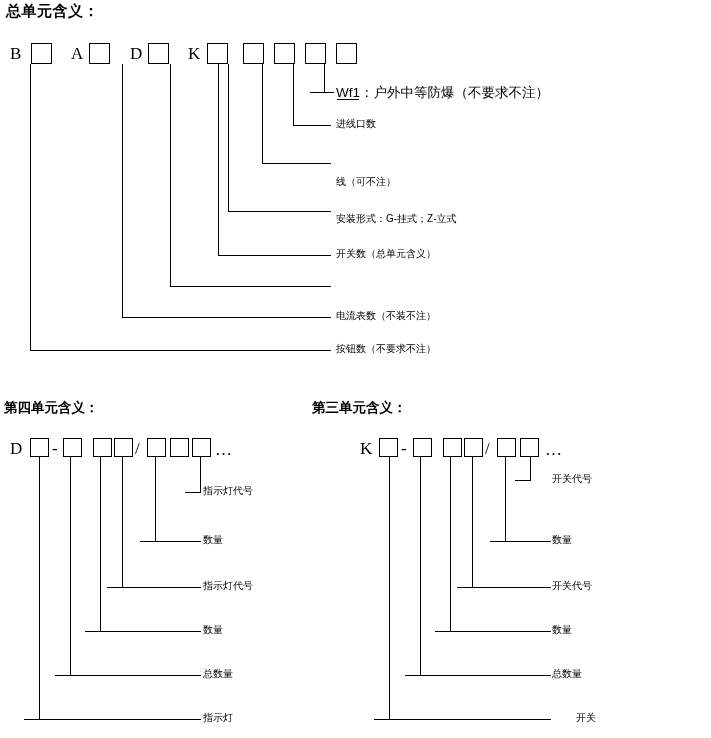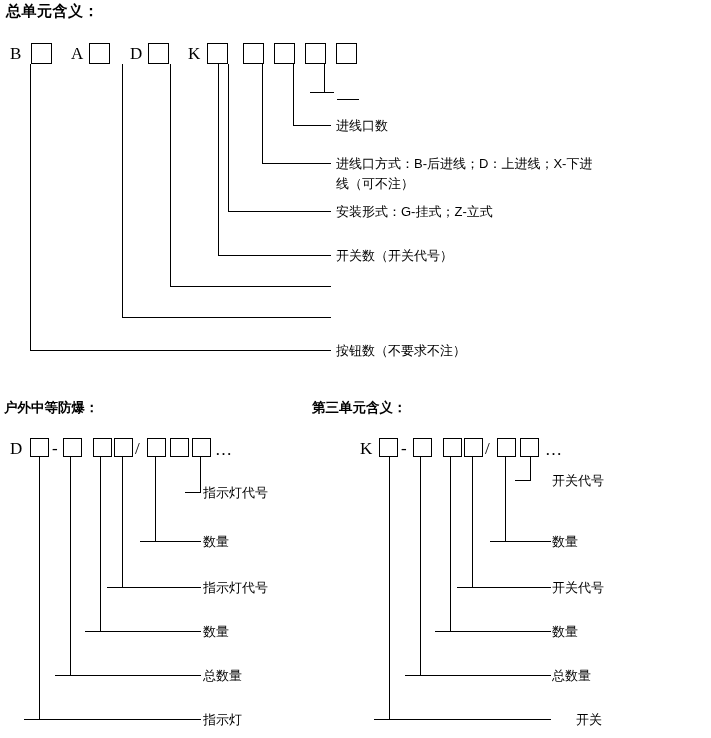--- a/index.html
+++ b/index.html
@@ -58,21 +58,21 @@
     background: #000000;
   }
   .leader-v {
     width: 1px;
   }
   .leader-h {
     height: 1px;
   }
   .label {
     position: absolute;
-    font-size: 13px;
+    font-size: 10px;
     white-space: nowrap;
     line-height: 1.45;
   }
   .dots {
     position: absolute;
     font-size: 17px;
     font-family: "Liberation Serif", serif;
     letter-spacing: 1px;
   }
   .wf-label {
@@ -102,50 +102,51 @@
   <div class="code-box" style="left:89px; top:43px; width:21px; height:21px;"></div>
   <div class="code-box" style="left:148px; top:43px; width:21px; height:21px;"></div>
   <div class="code-box" style="left:207px; top:43px; width:21px; height:21px;"></div>
   <div class="code-box" style="left:243px; top:43px; width:21px; height:21px;"></div>
   <div class="code-box" style="left:274px; top:43px; width:21px; height:21px;"></div>
   <div class="code-box" style="left:305px; top:43px; width:21px; height:21px;"></div>
   <div class="code-box" style="left:336px; top:43px; width:21px; height:21px;"></div>
 
   <div class="leader leader-v" style="left:324px; top:64px; height:28px;"></div>
   <div class="leader leader-h" style="left:310px; top:92px; width:24px;"></div>
+  <div class="wf-label" style="left:336px; top:84px;">Wf1：户外中等防爆（不要求不注）</div>
   <div class="wf-underline" style="left:337px; top:99px; width:22px;"></div>
 
   <div class="leader leader-v" style="left:293px; top:64px; height:61px;"></div>
   <div class="leader leader-h" style="left:293px; top:125px; width:38px;"></div>
   <div class="label" style="left:336px; top:117px;">进线口数</div>
 
   <div class="leader leader-v" style="left:262px; top:64px; height:99px;"></div>
   <div class="leader leader-h" style="left:262px; top:163px; width:69px;"></div>
-  <div class="label" style="left:336px; top:155px;">进线口方式：B-后进线；D：上进线；X-下进</div>
   <div class="label" style="left:336px; top:175px;">线（可不注）</div>
 
   <div class="leader leader-v" style="left:228px; top:64px; height:147px;"></div>
   <div class="leader leader-h" style="left:228px; top:211px; width:103px;"></div>
-  <div class="label" style="left:336px; top:203px;">安装形式：G-挂式；Z-立式</div>
+  <div class="label" style="left:336px; top:212px;">安装形式：G-挂式；Z-立式</div>
 
   <div class="leader leader-v" style="left:218px; top:64px; height:191px;"></div>
   <div class="leader leader-h" style="left:218px; top:255px; width:113px;"></div>
-  <div class="label" style="left:336px; top:247px;">开关数（开关代号）</div>
+  <div class="label" style="left:336px; top:247px;">开关数（总单元含义）</div>
 
   <div class="leader leader-v" style="left:170px; top:64px; height:222px;"></div>
   <div class="leader leader-h" style="left:170px; top:286px; width:161px;"></div>
 
   <div class="leader leader-v" style="left:122px; top:64px; height:253px;"></div>
   <div class="leader leader-h" style="left:122px; top:317px; width:209px;"></div>
+  <div class="label" style="left:336px; top:309px;">电流表数（不装不注）</div>
 
   <div class="leader leader-v" style="left:30px; top:64px; height:286px;"></div>
   <div class="leader leader-h" style="left:30px; top:350px; width:301px;"></div>
   <div class="label" style="left:336px; top:342px;">按钮数（不要求不注）</div>
 
-  <div class="sub-title" style="left:4px; top:399px;">户外中等防爆：</div>
+  <div class="sub-title" style="left:4px; top:399px;">第四单元含义：</div>
 
   <div class="code-letter" style="left:10px; top:440px;">D</div>
   <div class="code-box" style="left:30px; top:438px; width:19px; height:19px;"></div>
   <div class="code-sep" style="left:52px; top:440px;">-</div>
   <div class="code-box" style="left:63px; top:438px; width:19px; height:19px;"></div>
   <div class="code-box" style="left:93px; top:438px; width:19px; height:19px;"></div>
   <div class="code-box" style="left:114px; top:438px; width:19px; height:19px;"></div>
   <div class="code-sep" style="left:135px; top:440px;">/</div>
   <div class="code-box" style="left:147px; top:438px; width:19px; height:19px;"></div>
   <div class="code-box" style="left:170px; top:438px; width:19px; height:19px;"></div>

